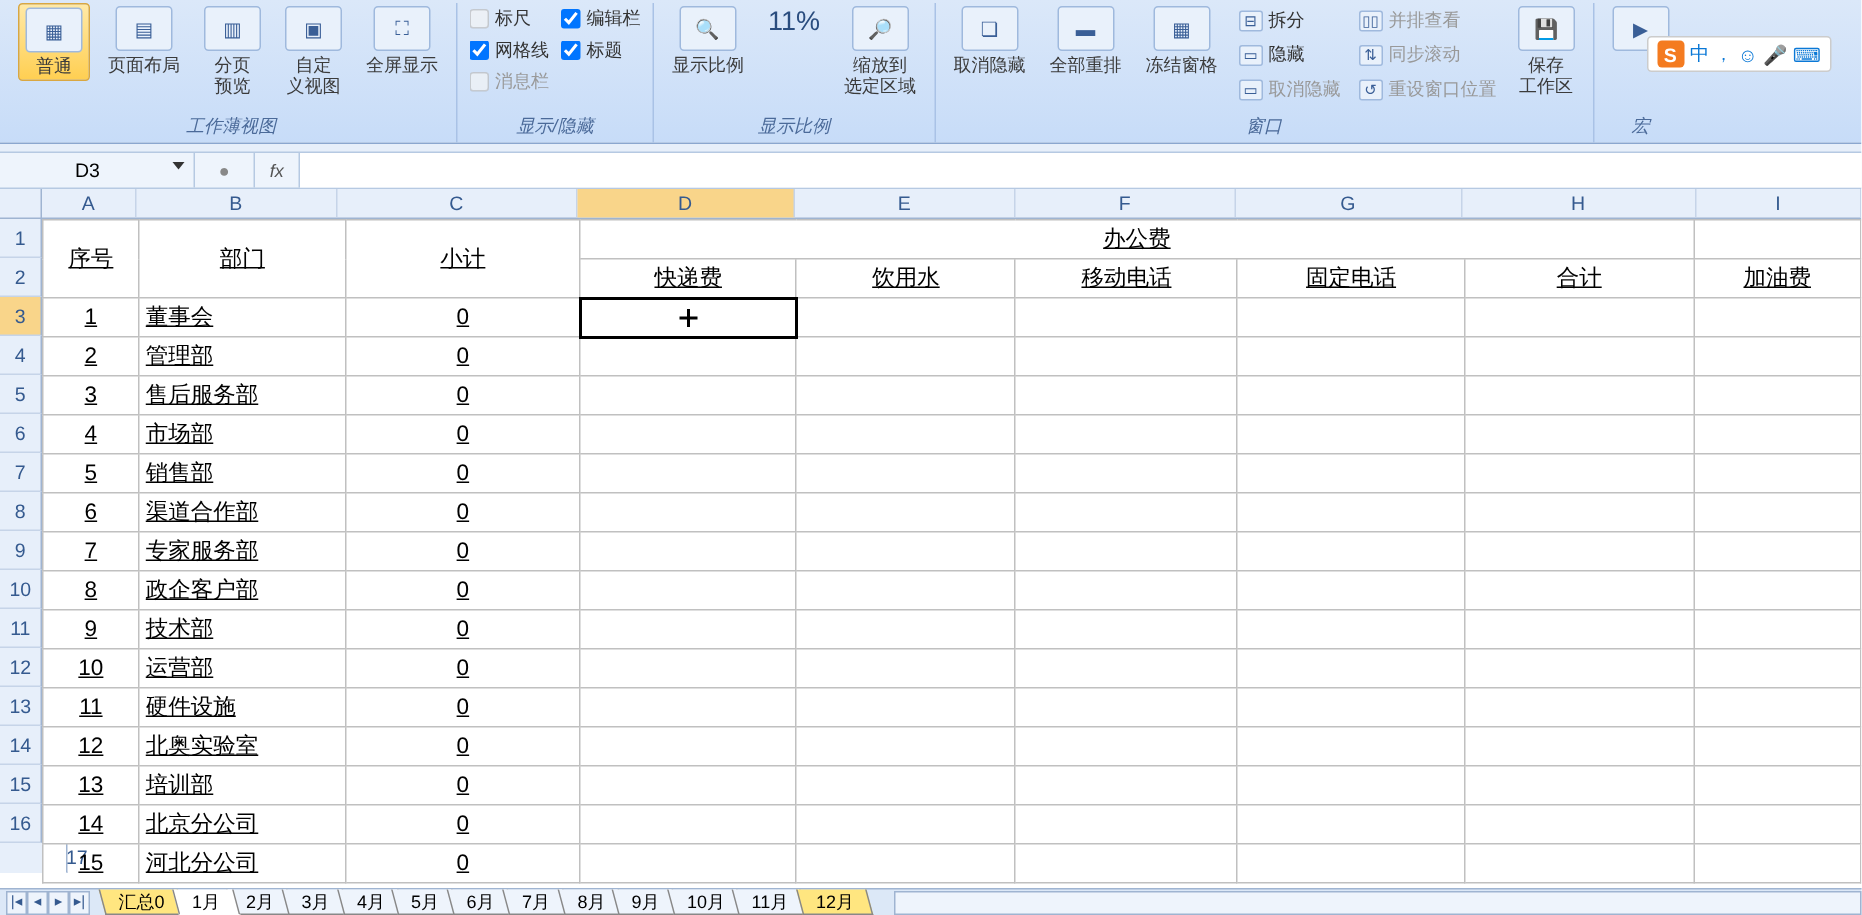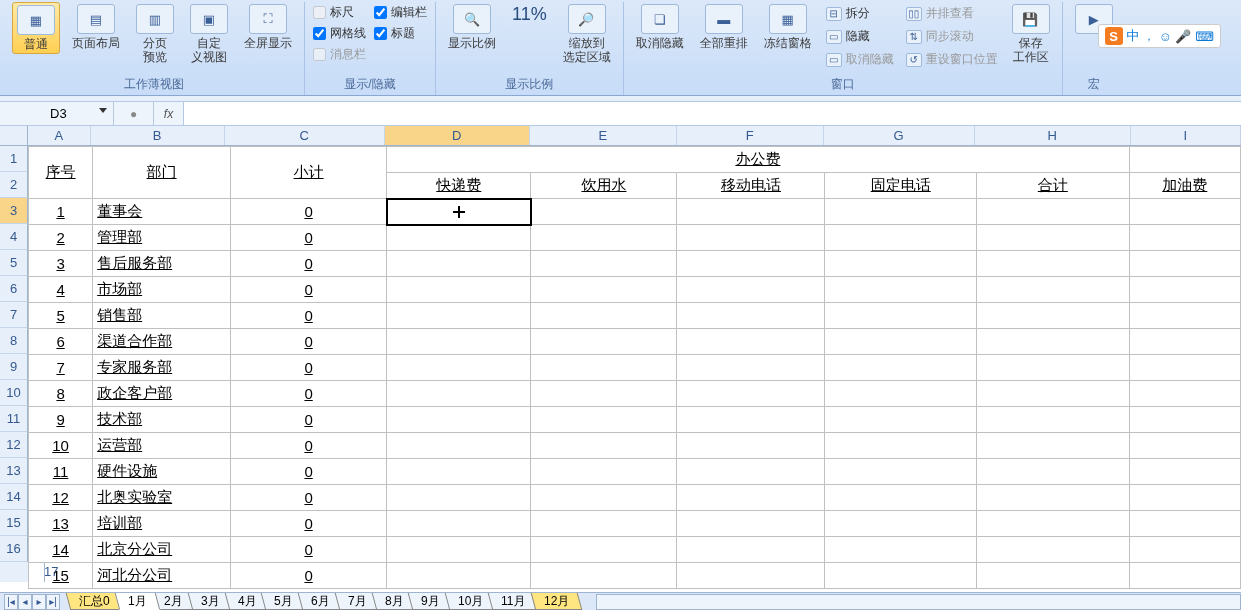--- a/index.html
+++ b/index.html
@@ -2,39 +2,39 @@
 <html><head>
 <meta charset="utf-8">
 <style>
 * { box-sizing: border-box; margin: 0; padding: 0; font-family: "Microsoft YaHei", SimSun, sans-serif; }
 body { width: 1241px; height: 610px; overflow: hidden; background: #fff; font-size: 12px; color: #000; }
 
 
 .ribbon { background: linear-gradient(#dbe8f9, #c7dcf8); border-bottom: 1px solid #8ba7cf; height: 96px; display: flex; padding: 2px 4px 0 4px; }
 .rgroup { border-right: 1px solid #a9c2e6; display: flex; flex-direction: column; justify-content: space-between; padding: 0 8px 2px 8px; }
 .rgroup-body { display: flex; align-items: flex-start; gap: 8px; flex: 1; }
-.rgroup-title { text-align: center; color: #4b6a99; font-size: 12px; padding-top: 2px; }
+.rgroup-title { text-align: center; color: #4b6a99; font-size: 12px; padding-top: 2px; font-style: italic; }
 .vbtn { display: flex; flex-direction: column; align-items: center; gap: 2px; padding: 2px 4px; color: #3b3b3b; }
 .vbtn .ic { width: 32px; height: 24px; background: #e9f1fb; border: 1px solid #9fb9dd; border-radius: 3px; display: flex; align-items: center; justify-content: center; font-size: 13px; color: #3a5f97; }
 .vbtn span { font-size: 12px; text-align: center; line-height: 14px; }
 .vbtn.big .ic { width: 38px; height: 30px; }
 .active-tab { background: linear-gradient(#ffe9a6, #ffcf52); border: 1px solid #d9a741; border-radius: 3px; }
 .chkcol { display: flex; flex-direction: column; gap: 4px; padding-top: 2px; font-size: 12px; color: #333; }
 .chkcol label { display: flex; align-items: center; gap: 4px; white-space: nowrap; }
 .chkcol input { width: 13px; height: 13px; }
 .zoompct { font-size: 18px; color: #2a4d7f; }
 .sbtn { display:flex; align-items:center; gap:4px; font-size:12px; color:#333; padding:1px 2px; white-space:nowrap; }
 .sbtn .sic { width:16px; height:14px; background:#e9f1fb; border:1px solid #9fb9dd; border-radius:2px; display:inline-flex; align-items:center; justify-content:center; font-size:10px; color:#3a5f97; }
 
 
 .colstrip { height: 6px; background: #e7effa; border-bottom: 1px solid #b6c9e2; }
 
 
 .fbar { display:flex; align-items:center; height:24px; border-bottom:1px solid #b6c9e2; background:#eef4fc; }
-.namebox { width:114px; display:flex; align-items:center; padding-left:50px; font-size:13px; border-right:1px solid #b6c9e2; height:100%; position:relative; }
+.namebox { width:130px; display:flex; align-items:center; padding-left:50px; font-size:13px; border-right:1px solid #b6c9e2; height:100%; position:relative; }
 .namebox .dd { position:absolute; right:6px; top:6px; width:0; height:0; border-left:4px solid transparent; border-right:4px solid transparent; border-top:5px solid #333; }
 .cancelok { width:40px; display:flex; align-items:center; justify-content:center; gap:6px; color:#888; border-right:1px solid #b6c9e2; height:100%; }
 .fxcell { width:30px; display:flex; align-items:center; justify-content:center; font-style:italic; color:#555; border-right:1px solid #b6c9e2; height:100%; }
 .fxinput { flex:1; height:100%; border:0; background:#fff; padding:0 6px; font-size:13px; outline:none; }
 
 
 .gridwrap { position:relative; overflow:hidden; height:calc(610px - 96px - 6px - 24px - 18px); }
 .corner { position:absolute; left:0; top:0; width:28px; height:20px; background:#e7effa; border-right:1px solid #9fb4d1; border-bottom:1px solid #9fb4d1; }
 .colhead { position:absolute; left:28px; top:0; right:0; height:20px; display:flex; background:#e7effa; border-bottom:1px solid #9fb4d1; }
 .colhead div { border-right:1px solid #c6d4e8; text-align:center; font-size:13px; color:#355a8f; line-height:20px; }

